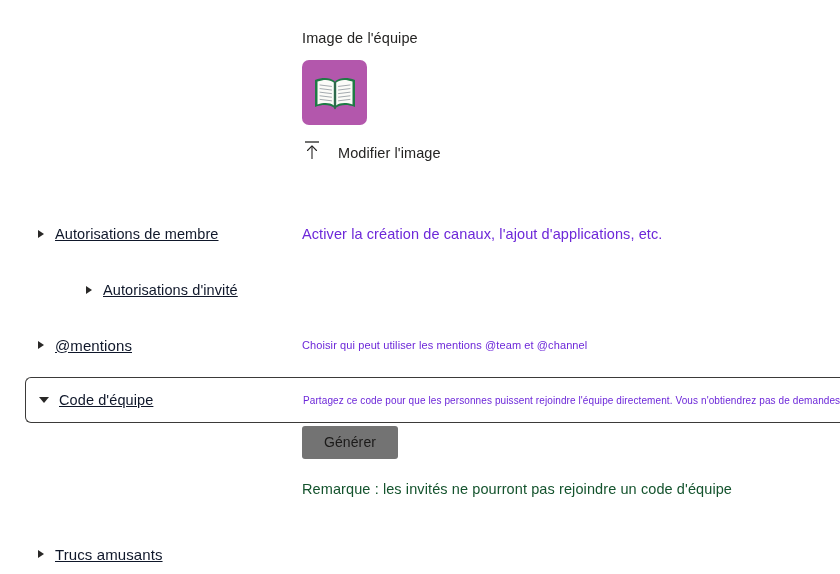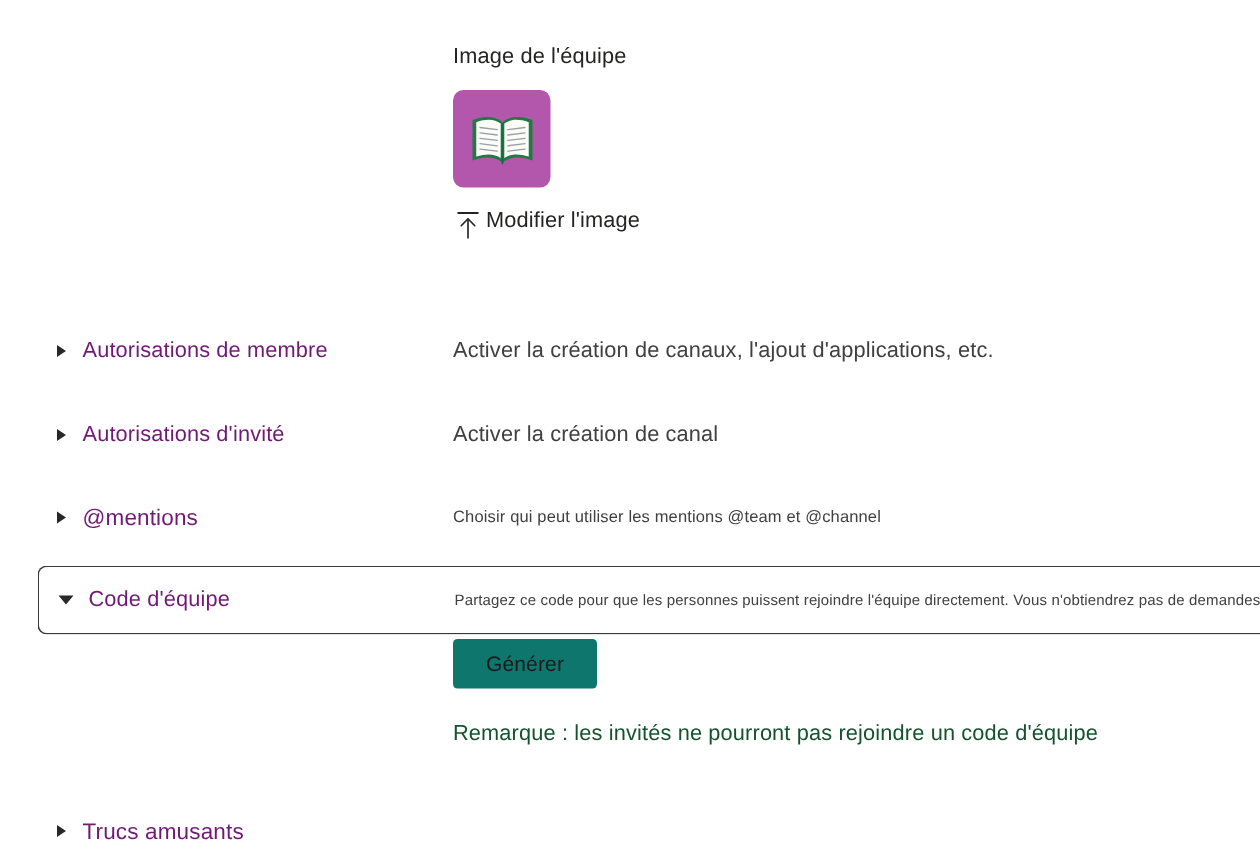--- a/index.html
+++ b/index.html
@@ -44,22 +44,22 @@
     display: flex;
     align-items: center;
     justify-content: center;
     overflow: hidden;
   }
   .team-avatar svg { display: block; }
 
   .change-image-row {
     margin-top: 14px;
     display: flex;
-    align-items: flex-start;
-    gap: 2px;
+    align-items: flex-end;
+    gap: 16px;
     width: max-content;
     cursor: pointer;
   }
   .upload-icon {
     width: 20px;
     height: 22px;
     display: block;
     flex: none;
   }
   .change-image-label {
@@ -97,43 +97,44 @@
     border-left: 6px solid #292827;
   }
   .tri-down {
     border-left: 5px solid transparent;
     border-right: 5px solid transparent;
     border-top: 6px solid #292827;
     margin-right: 10px;
   }
   .row-title {
     font-size: 14.5px;
-    color: #701a75;
+    color: #0f172a;
     letter-spacing: 0.1px;
     white-space: nowrap;
+    text-decoration: underline;
   }
   .row-title.small {
     font-size: 15px;
   }
   .row-desc {
     font-size: 14.5px;
-    color: #404040;
+    color: #6d28d9;
     letter-spacing: 0.1px;
     white-space: nowrap;
   }
   .row-desc.small {
     font-size: 11px;
   }
   .row-desc.tiny {
     font-size: 10px;
   }
 
   
   #row-member-perms   { top: 221px; height: 26px; }
-  #row-guest-perms    { top: 277px; height: 26px; }
+  #row-guest-perms    { top: 277px; height: 26px; padding-left: 48px; }
   #row-mentions       { top: 332px; height: 26px; }
   #row-team-code      { top: 377px; height: 46px; }
   #row-fun-stuff      { top: 541px; height: 26px; }
 
   
   .focused {
     border: 1px solid #3b3a39;
     border-right: none;
     border-radius: 6px 0 0 6px;
     left: 25px;
@@ -149,21 +150,21 @@
   .code-body {
     position: absolute;
     left: 302px;
     top: 426px;
     width: 520px;
   }
   .generate-btn {
     display: block;
     width: 96px;
     height: 33px;
-    background: #0f766e;
+    background: #737373;
     color: #1b1a19;
     border: none;
     border-radius: 3px;
     font-family: "Liberation Sans", sans-serif;
     font-size: 14px;
     letter-spacing: 0.1px;
     cursor: pointer;
     padding: 0;
     text-align: center;
     line-height: 33px;
@@ -226,21 +227,20 @@
       <span class="row-title">Autorisations de membre</span>
     </div>
     <div class="row-desc">Activer la création de canaux, l'ajout d'applications, etc.</div>
   </div>
 
   <div class="setting-row" id="row-guest-perms">
     <div class="row-left">
       <span class="tri tri-right"></span>
       <span class="row-title">Autorisations d'invité</span>
     </div>
-    <div class="row-desc">Activer la création de canal</div>
   </div>
 
   <div class="setting-row" id="row-mentions">
     <div class="row-left">
       <span class="tri tri-right"></span>
       <span class="row-title small">@mentions</span>
     </div>
     <div class="row-desc small">Choisir qui peut utiliser les mentions @team et @channel</div>
   </div>
 

